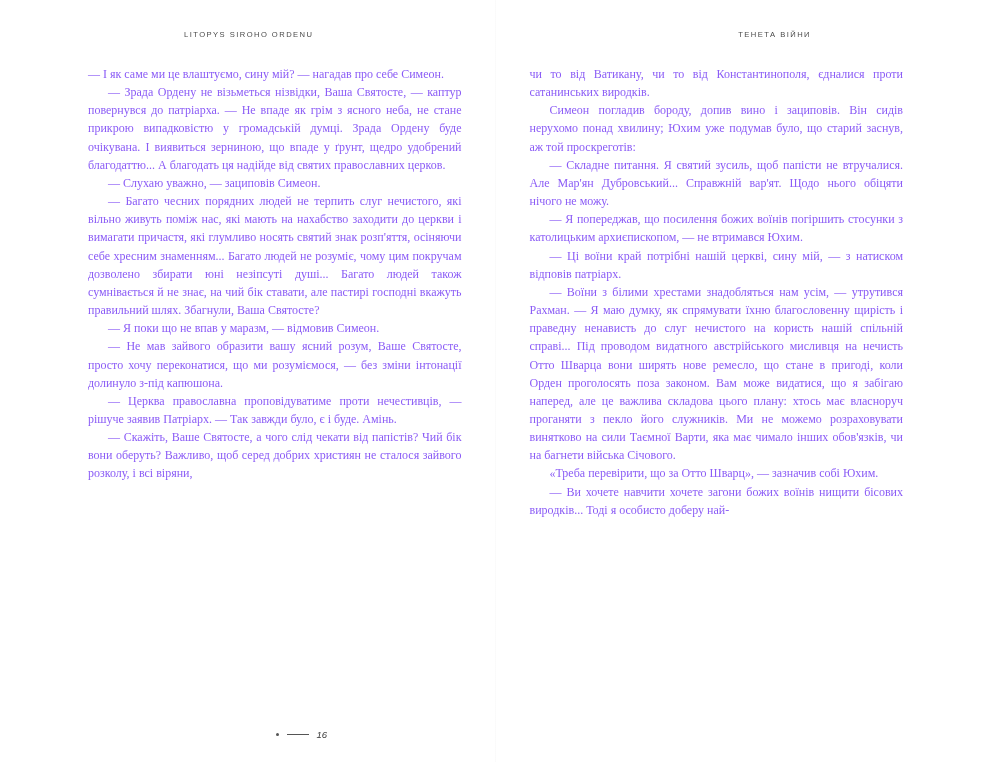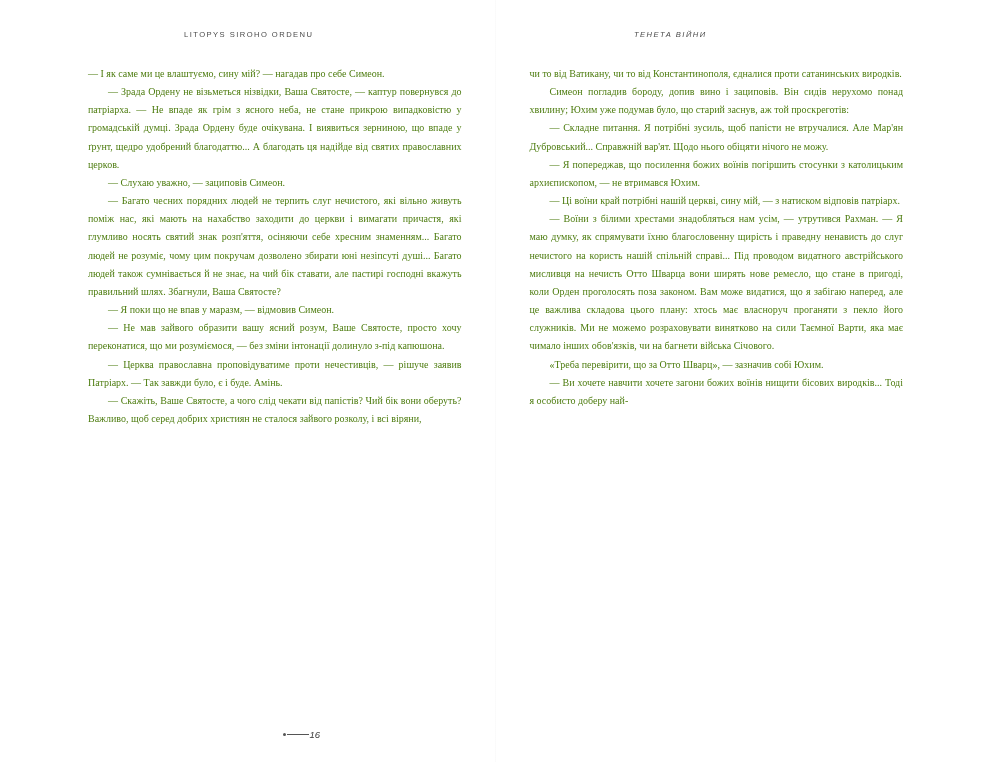--- a/index.html
+++ b/index.html
@@ -42,44 +42,44 @@
     color: #4a4a4a;
     text-transform: uppercase;
     margin-bottom: 26px;
     white-space: nowrap;
   }
   .page-left .running-head {
     text-align: left;
     padding-left: 96px;
   }
   .page-right .running-head {
-    text-align: center;
+    text-align: right;
     padding-right: 92px;
-    font-style: italic;
   }
   .textblock {
     flex: 1 1 auto;
-    font-size: 10px;
+    font-size: 12px;
     line-height: 18.15px;
     text-align: justify;
     text-justify: inter-word;
     hyphens: manual;
-    color: #4d7c0f;
+    color: #8b5cf6;
   }
   .textblock p {
     margin: 0;
     text-indent: 20px;
   }
   .textblock p.noindent {
     text-indent: 0;
   }
   .folio {
     display: flex;
     align-items: center;
     justify-content: center;
+    gap: 7px;
     margin-top: 10px;
     font-family: "Liberation Sans", sans-serif;
     font-size: 9.5px;
     color: #3a3a3a;
     font-style: italic;
   }
   .page-left .folio { padding-left: 54px; }
   .page-right .folio { padding-right: 50px; }
   .folio .rule {
     display: inline-block;
@@ -127,21 +127,21 @@
       <span class="rule"></span>
       <span>16</span>
     </div>
   </div>
 
   <div class="page page-right">
     <div class="running-head">ТЕНЕТА ВІЙНИ</div>
     <div class="textblock">
       <p class="noindent">чи то від Ватикану, чи то від Константинополя, єдналися проти сатанинських виродків.</p>
       <p>Симеон погладив бороду, допив вино і зациповів. Він сидів нерухомо понад хвилину; Юхим уже подумав було, що старий заснув, аж той проскреготів:</p>
-      <p>— Складне питання. Я потрібні зусиль, щоб папісти не втручалися. Але Мар'ян Дубровський... Справжній вар'ят. Щодо нього обіцяти нічого не можу.</p>
+      <p>— Складне питання. Я святий зусиль, щоб папісти не втручалися. Але Мар'ян Дубровський... Справжній вар'ят. Щодо нього обіцяти нічого не можу.</p>
       <p>— Я попереджав, що посилення божих воїнів погіршить стосунки з католицьким архиєпископом, — не втримався Юхим.</p>
       <p>— Ці воїни край потрібні нашій церкві, сину мій, — з натиском відповів патріарх.</p>
       <p>— Воїни з білими хрестами знадобляться нам усім, — утрутився Рахман. — Я маю думку, як спрямувати їхню благословенну щирість і праведну ненависть до слуг нечистого на користь нашій спільній справі... Під проводом видатного австрійського мисливця на нечисть Отто Шварца вони ширять нове ремесло, що стане в пригоді, коли Орден проголосять поза законом. Вам може видатися, що я забігаю наперед, але це важлива складова цього плану: хтось має власноруч проганяти з пекло його служників. Ми не можемо розраховувати винятково на сили Таємної Варти, яка має чимало інших обов'язків, чи на багнети війська Січового.</p>
       <p>«Треба перевірити, що за Отто Шварц», — зазначив собі Юхим.</p>
       <p>— Ви хочете навчити хочете загони божих воїнів нищити бісових виродків... Тоді я особисто доберу най-</p>
     </div>
   </div>
 
   <div class="gutter-shadow"></div>
 </div>

